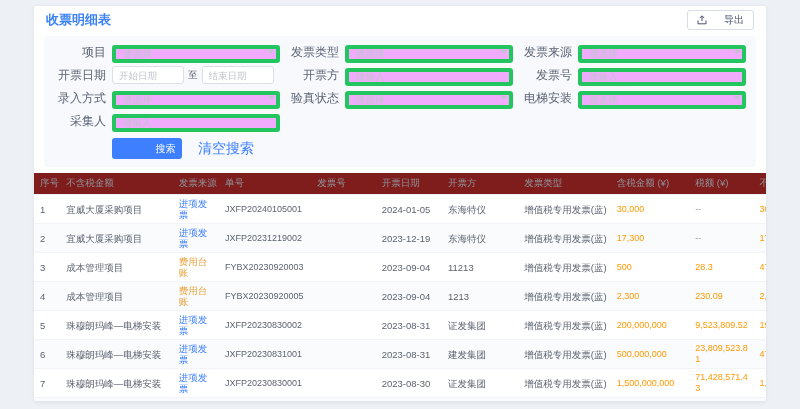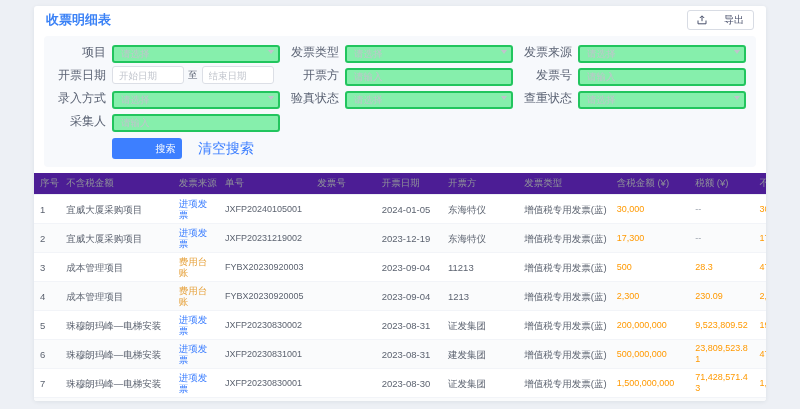--- a/index.html
+++ b/index.html
@@ -23,22 +23,22 @@
     height:20px; padding:0 9px; border:1px solid #d8dce4; border-radius:3px;
     background:#fff; font-size:10px; color:#49506b; cursor:pointer; font-family:inherit;
   }
   
   .filter { flex:0 0 auto; margin:2px 10px 0; background:#f7f9fc; border-radius:4px; padding:7px 10px 8px; }
   .f-row { display:flex; gap:7px; margin-bottom:5px; }
   .field { display:flex; align-items:center; width:226px; }
   .field label { flex:0 0 52px; text-align:right; margin-right:6px; font-size:12px; color:#5a6273; white-space:nowrap; }
   .ctrl { position:relative; flex:1; height:18px; }
   .ctrl input {
-    width:100%; height:100%; border:2px solid #22c55e; border-radius:3px;
-    padding:0 14px 0 7px; font-size:9.5px; color:#333; background:#86efac; outline:none; font-family:inherit;
+    width:100%; height:100%; border:4px solid #22c55e; border-radius:3px;
+    padding:0 14px 0 7px; font-size:9.5px; color:#333; background:#f0abfc; outline:none; font-family:inherit;
   }
   .ctrl.text input { padding-right:7px; }
   input::placeholder { color:#c0c4cc; }
   .caret {
     position:absolute; right:6px; top:7px; width:0; height:0;
     border-left:3.5px solid transparent; border-right:3.5px solid transparent;
     border-top:4px solid #c0c4cc;
   }
   .date-range { display:flex; align-items:center; flex:1; gap:4px; }
   .date-range input {
@@ -49,21 +49,21 @@
   .f-actions { display:flex; align-items:center; margin:8px 0 0 58px; gap:16px; }
   .search-btn {
     width:70px; height:21px; background:#3d7fff; color:#fff; border:none;
     border-radius:3px; font-size:10px; font-family:inherit; cursor:pointer;padding-left:43px;
   }
   .clear-link { font-size:14px; color:#3d7fff; cursor:pointer; text-decoration:none; }
   
   .table-wrap { margin-top:6px; overflow:hidden; flex:0 0 auto; }
   table { border-collapse:collapse; table-layout:fixed; width:810px; }
   th {
-    background:#4c1d95; color:#909399; font-weight:normal; font-size:9.5px; text-align:left;
+    background:#7f1d1d; color:#909399; font-weight:normal; font-size:9.5px; text-align:left;
     padding:4px 4px 4px 6px; white-space:nowrap; overflow:hidden; border-bottom:1px solid #eceff5;
   }
   td {
     font-size:9.5px; color:#5c6370; padding:3px 4px 3px 6px; line-height:11px;
     border-bottom:1px solid #f2f4f8; overflow:hidden; vertical-align:middle;
   }
   tbody tr:nth-child(even) td { background:#fafbfc; }
   .w1{width:26px}.w2{width:112px}.w3{width:46px}.w4{width:92px}.w5{width:64px}
   .w6{width:66px}.w7{width:76px}.w8{width:92px}.w9{width:78px}.w10{width:64px}.w11{width:90px}
   .c-order { font-size:9px; }
@@ -151,21 +151,21 @@
         </div>
       </div>
       <div class="field">
         <label>验真状态</label>
         <div class="ctrl">
           <input readonly="" placeholder="请选择" style="">
           <i class="caret"></i>
         </div>
       </div>
       <div class="field">
-        <label>查重状态</label>
+        <label>电梯安装</label>
         <div class="ctrl">
           <input readonly="" placeholder="请选择" style="">
           <i class="caret"></i>
         </div>
       </div>
     </div>
 
     <div class="f-row">
       <div class="field">
         <label>采集人</label>

